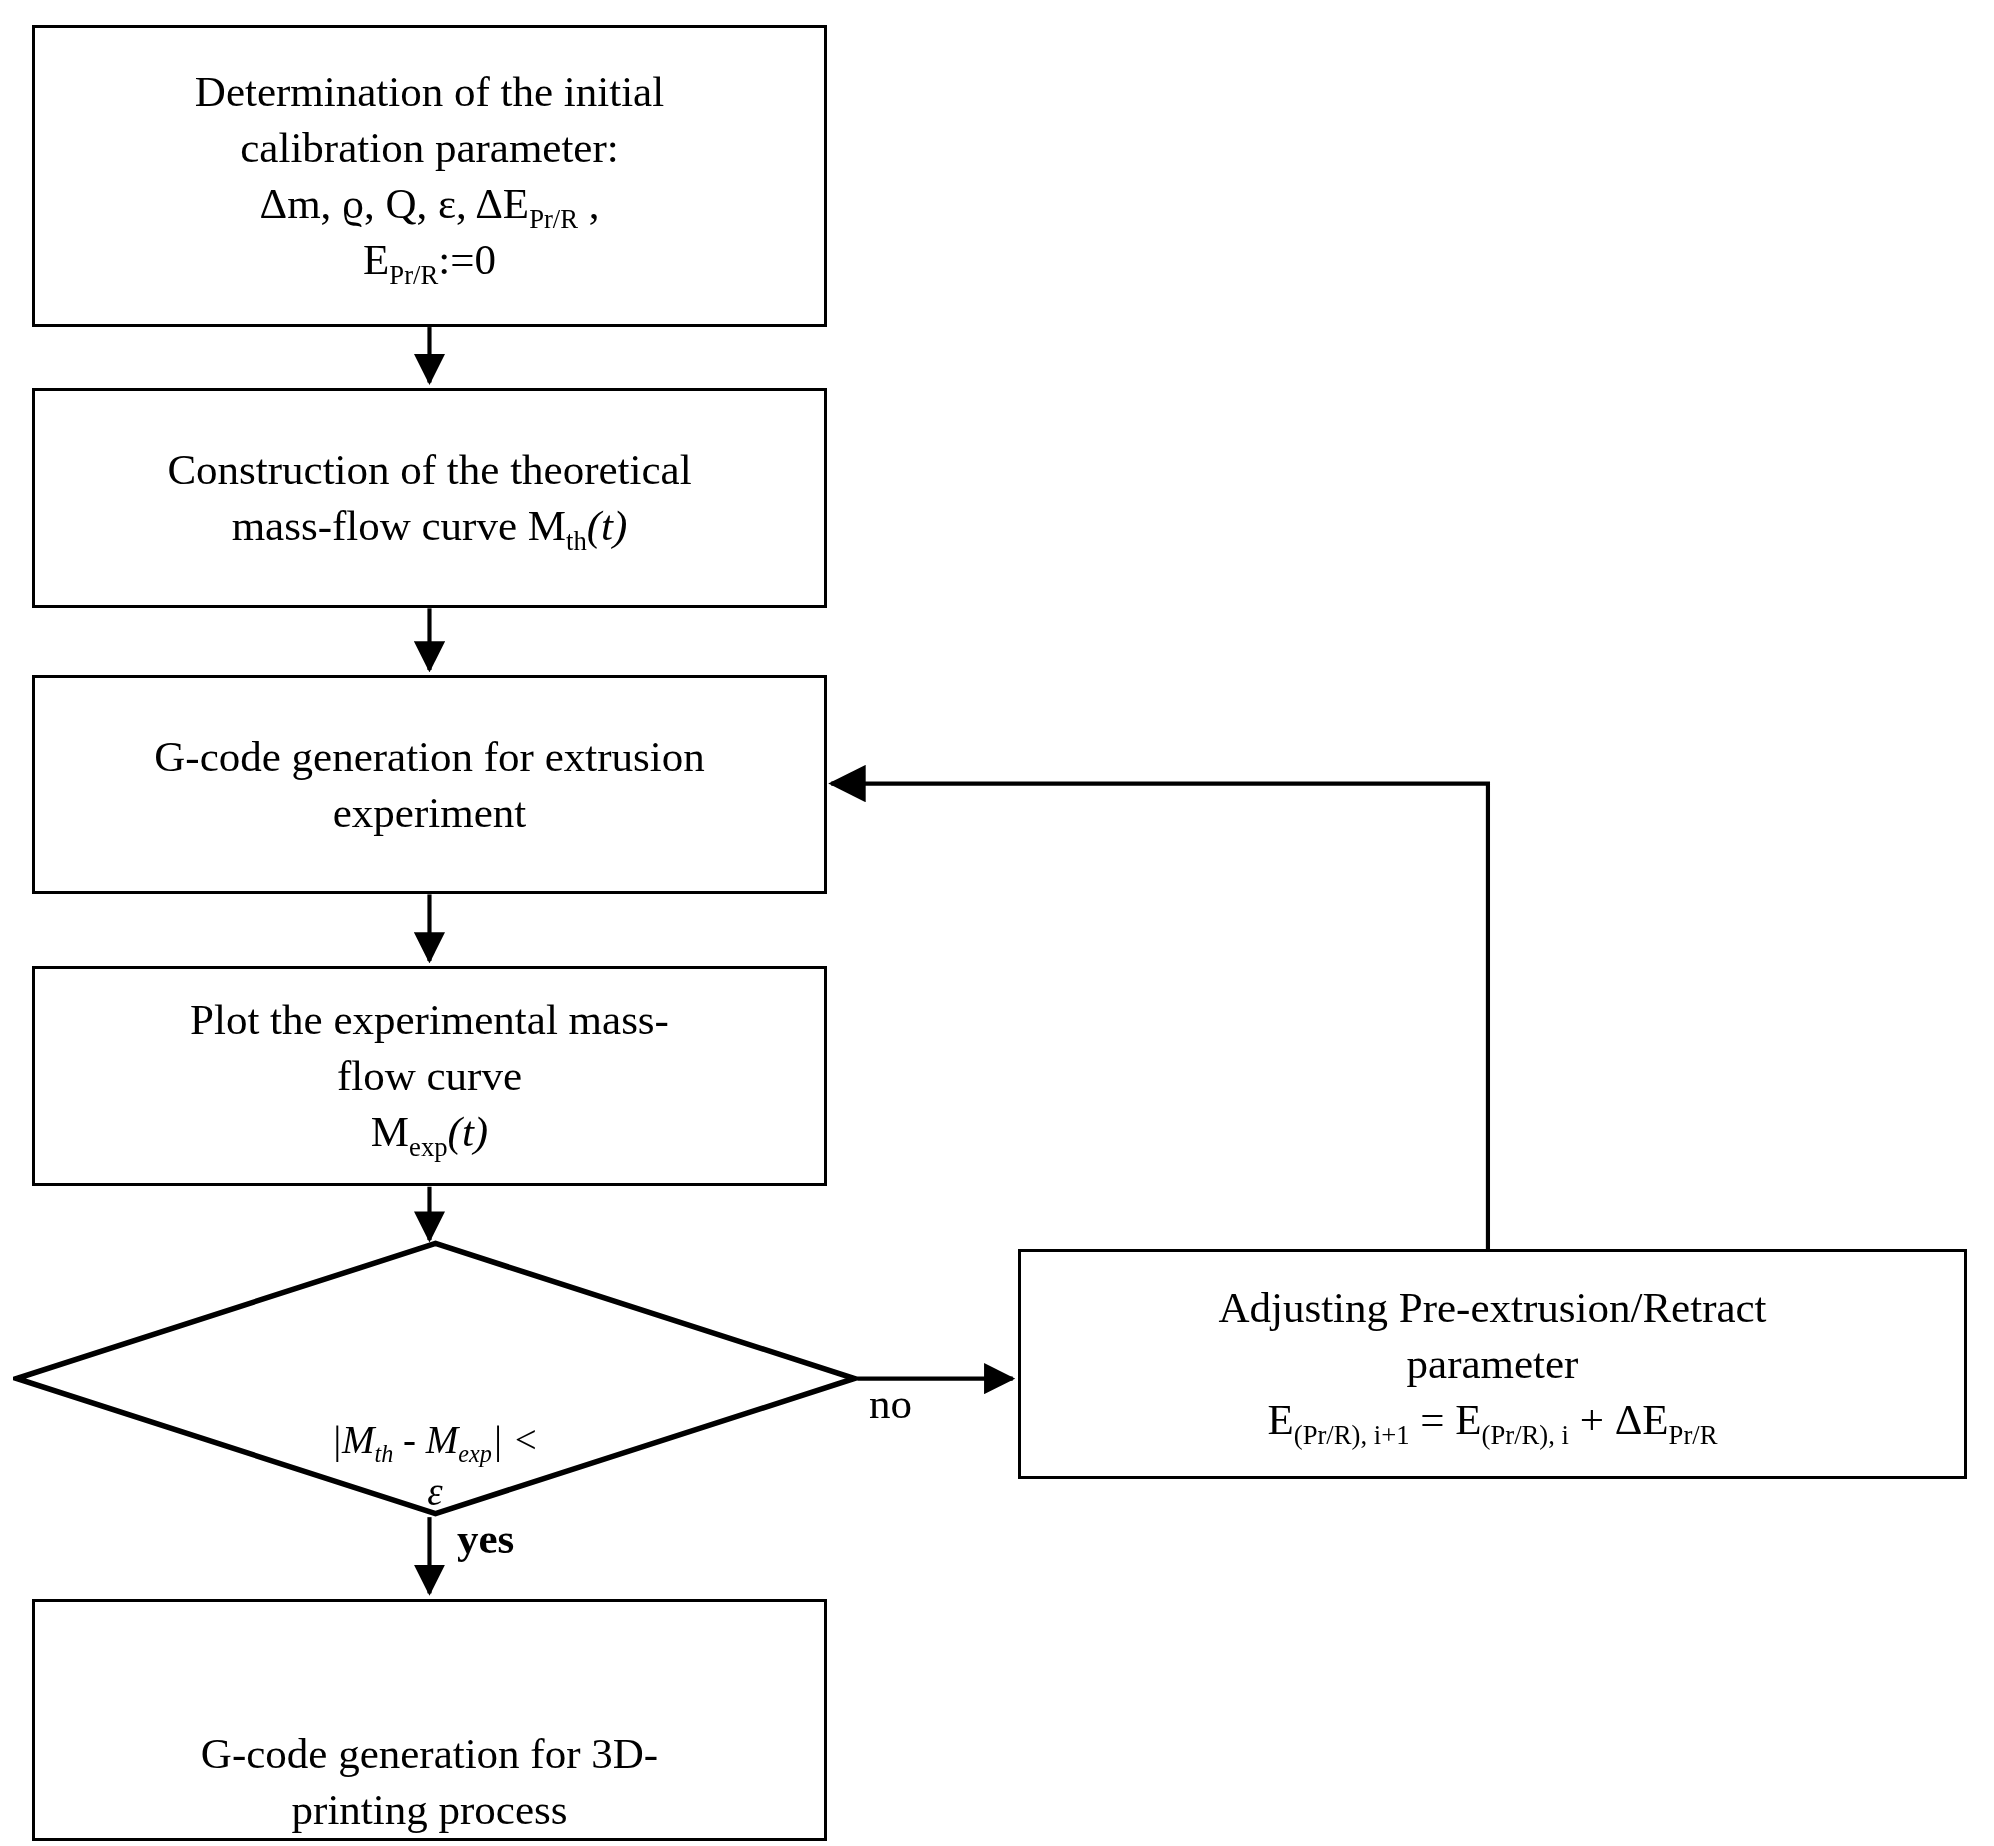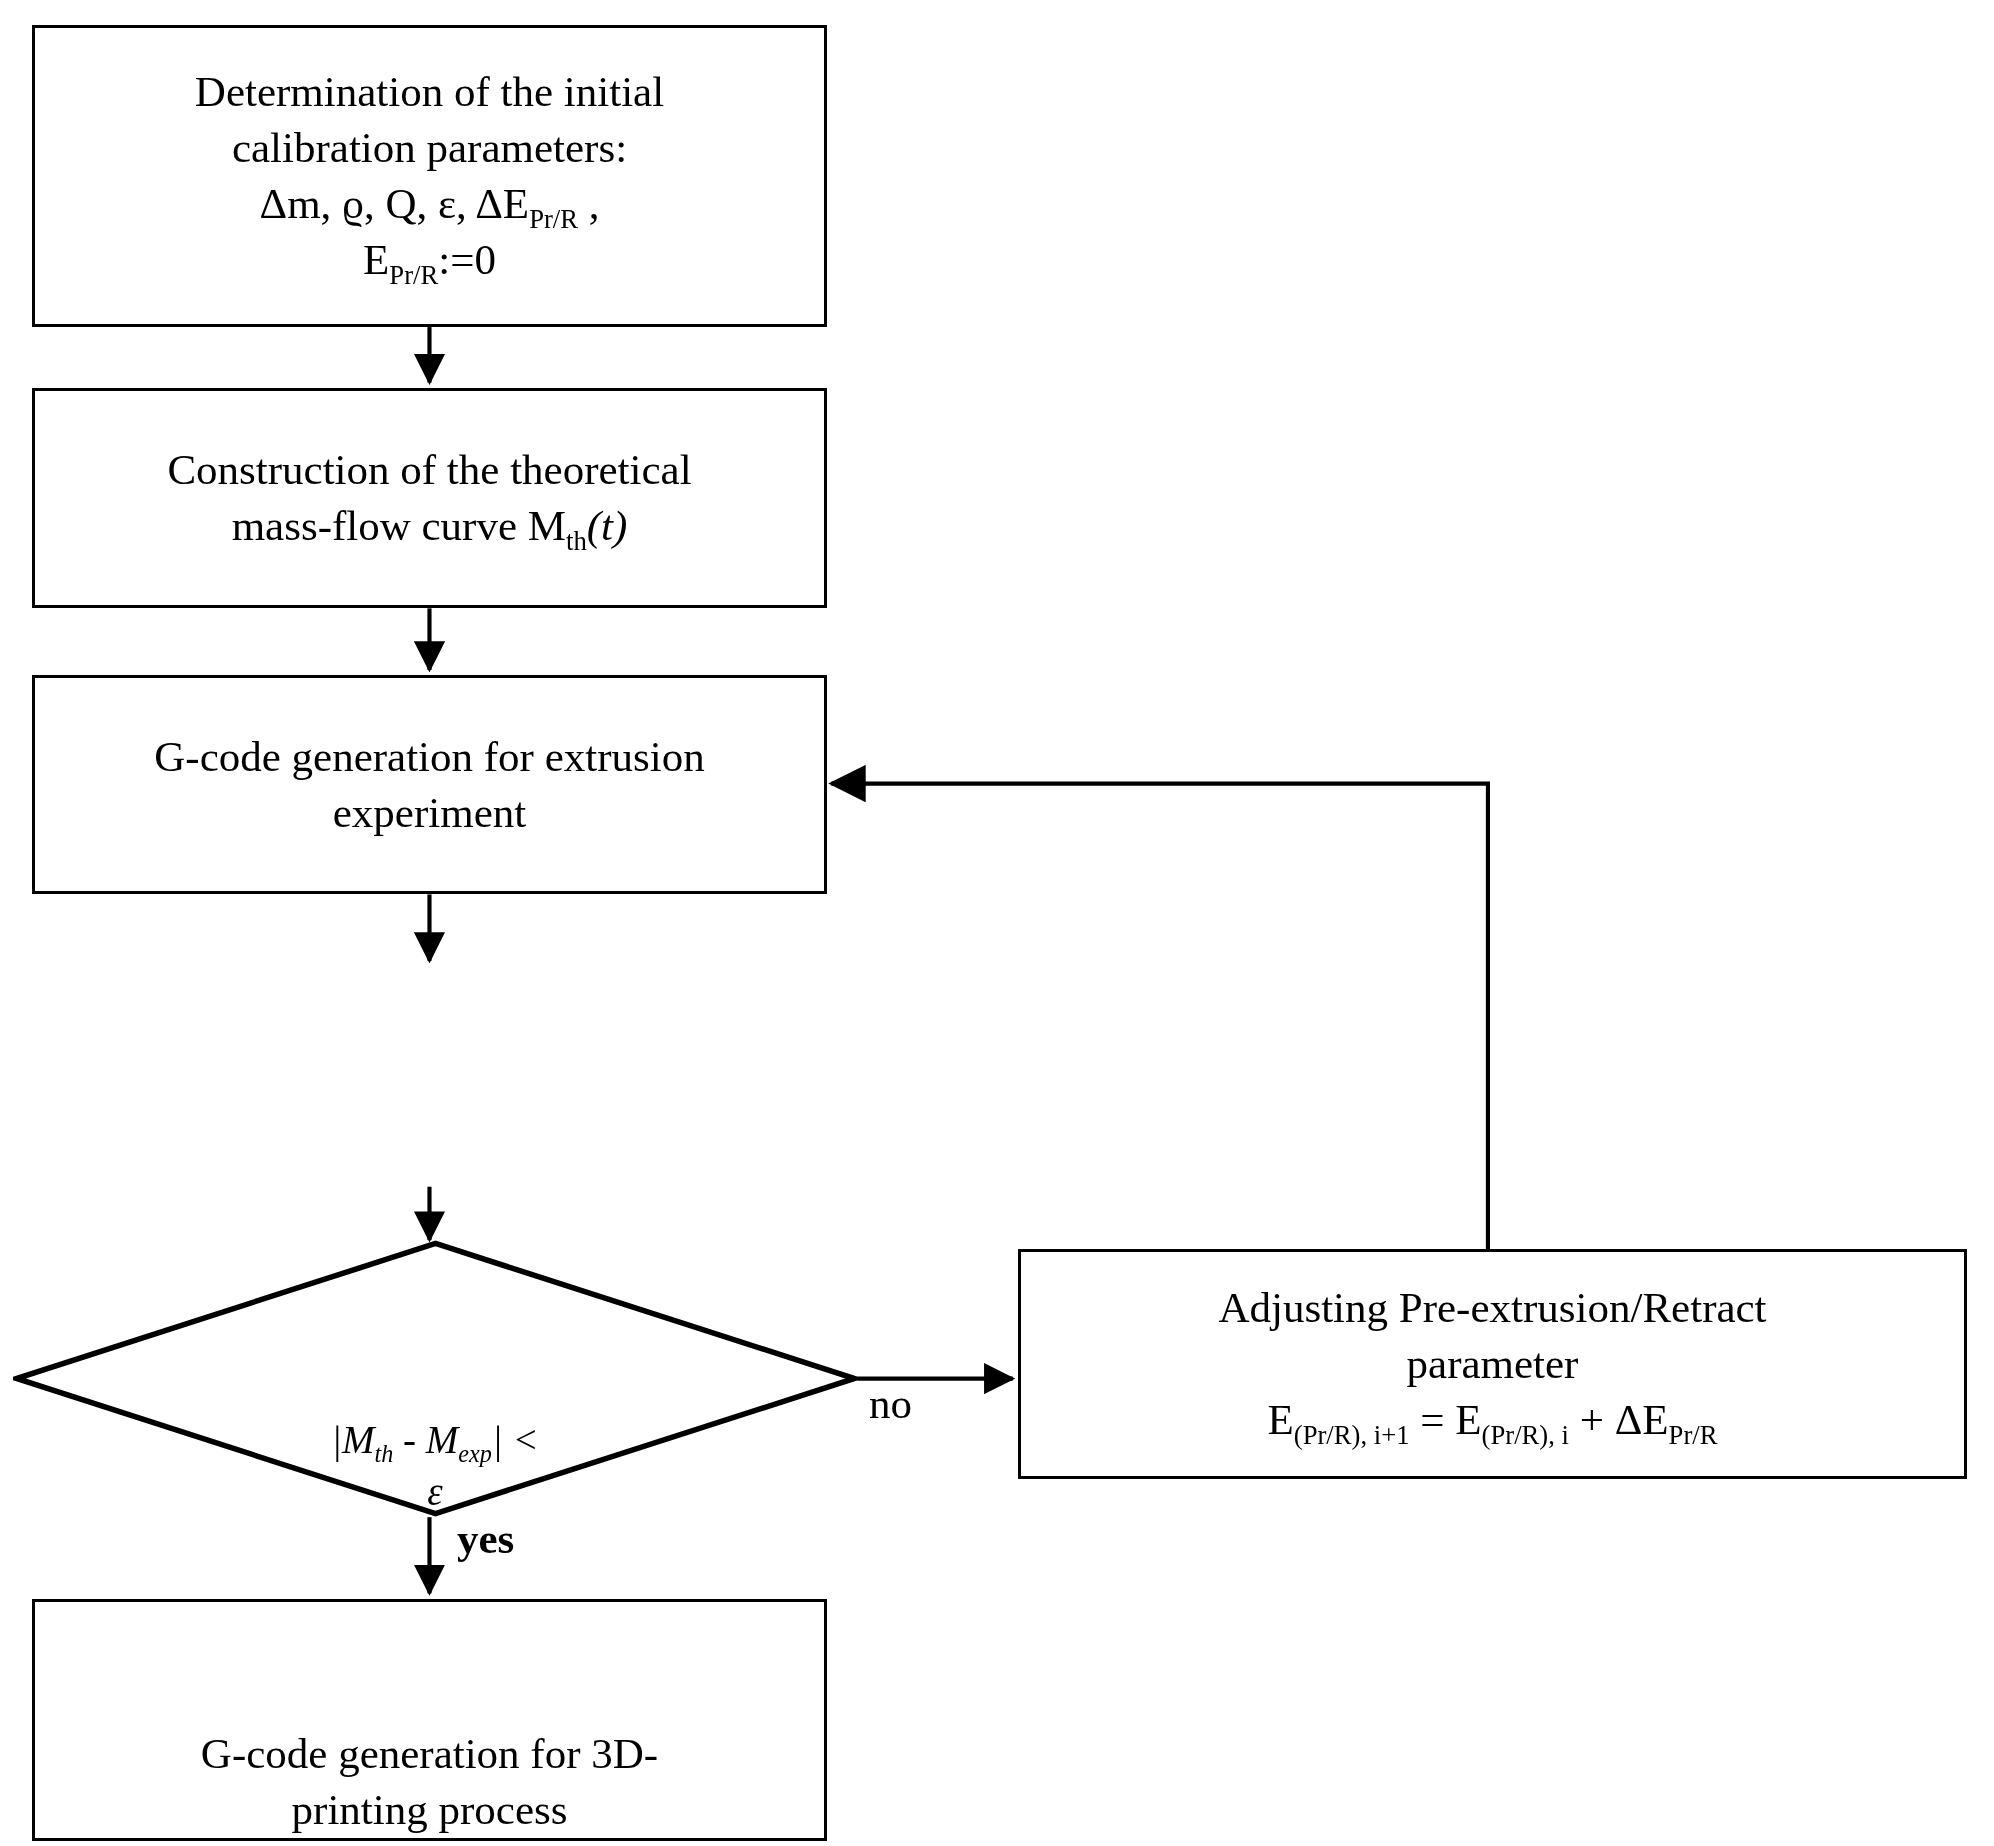--- a/index.html
+++ b/index.html
@@ -103,31 +103,34 @@
     <line x1="620" y1="1713" x2="620" y2="1790" stroke="#000000" stroke-width="6" marker-end="url(#arrow)"></line>
 
     <line x1="1238" y1="1990" x2="1462" y2="1990" stroke="#000000" stroke-width="6" marker-end="url(#arrow)"></line>
 
     <line x1="620" y1="2190" x2="620" y2="2300" stroke="#000000" stroke-width="6" marker-end="url(#arrow)"></line>
 
     <path d="M 2148 1803 L 2148 1131 L 1200 1131" fill="none" stroke="#000000" stroke-width="6" marker-end="url(#arrowsm)"></path>
   </svg>
 
   <div class="node" id="box-init">
-    <span class="txt"><span>Determination of the initial</span><br><span>calibration parameters:</span><br><span>Δm, ϱ, Q, ε, ΔE</span><span class="sub">Pr/R</span><span> ,</span><br><span>E</span><span class="sub">Pr/R</span><span>:=0</span></span>
+    <span class="txt"><span>Determination of the initial</span><br><span>calibration parameter:</span><br><span>Δm, ϱ, Q, ε, ΔE</span><span class="sub">Pr/R</span><span> ,</span><br><span>E</span><span class="sub">Pr/R</span><span>:=0</span></span>
   </div>
 
   <div class="node" id="box-theory">
     <span class="txt"><span>Construction of the theoretical</span><br><span>mass-flow curve M</span><span class="sub">th</span><span class="it">(t)</span></span>
   </div>
 
   <div class="node" id="box-gcode-extr">
     <span class="txt"><span>G-code generation for extrusion</span><br><span>experiment</span></span>
   </div>
 
+  <div class="node" id="box-plot-exp">
+    <span class="txt"><span>Plot the experimental mass-</span><br><span>flow curve</span><br><span>M</span><span class="sub">exp</span><span class="it">(t)</span></span>
+  </div>
 
   <div id="decision">
     <svg viewBox="0 0 1220 400" width="845" height="277" xmlns="http://www.w3.org/2000/svg">
       <polygon points="610,5 1215,200 610,395 5,200" fill="#ffffff" stroke="#000000" stroke-width="8"></polygon>
     </svg>
     <span class="dlabel">
       <span>
         <span>|M</span><span class="sub">th</span><span> - M</span><span class="sub">exp</span><span>| &lt;</span><br>
         <span>ε</span>
       </span>

